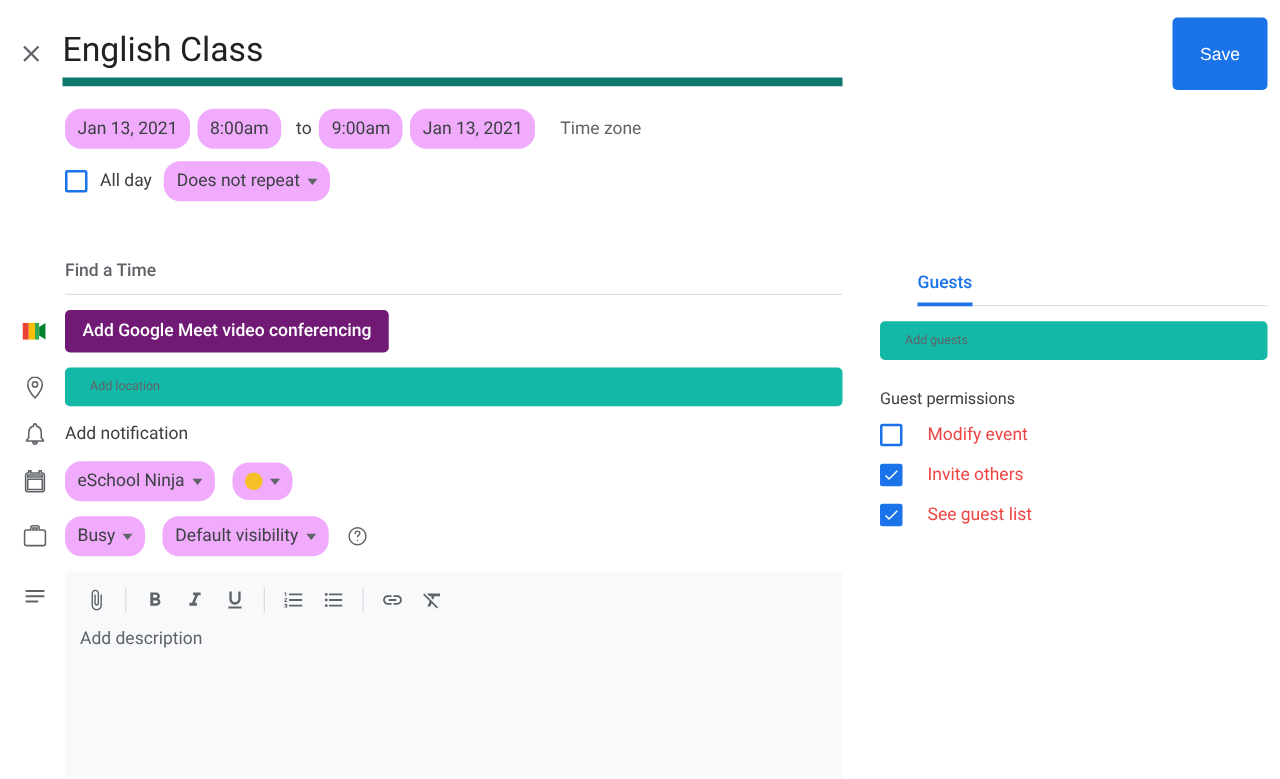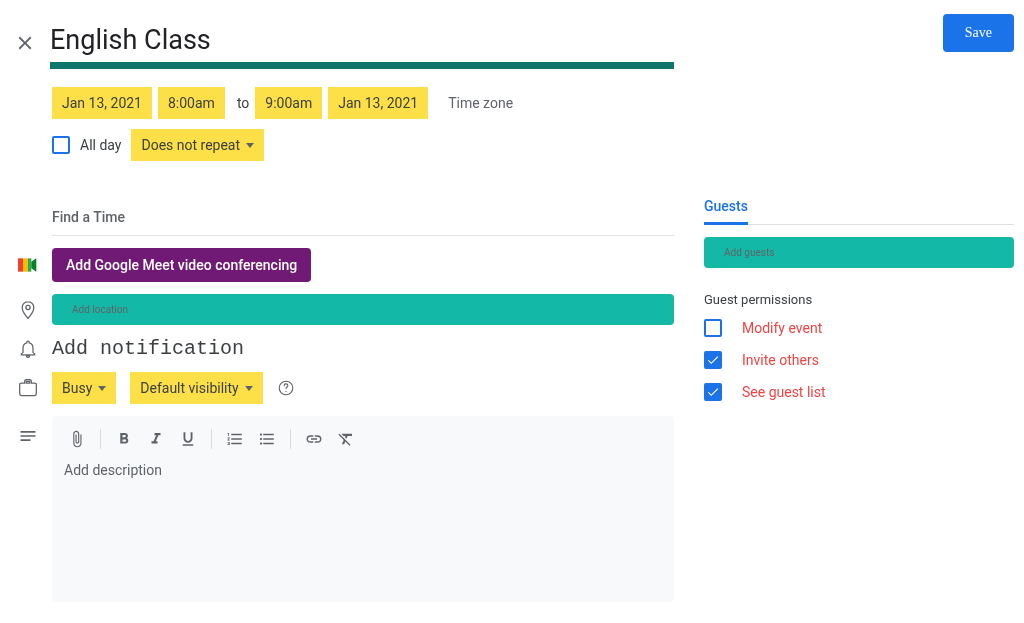--- a/index.html
+++ b/index.html
@@ -43,35 +43,35 @@
       border-bottom: 7px solid #0f766e;
       padding: 4px 0 6px 0;
       outline: none;
       font-family: inherit;
     }
     .save-btn {
       background: #1a73e8;
       color: #fff;
       border: none;
       border-radius: 4px;
-      padding: 11px 22px;
+      padding: 21px 22px;
       font-size: 14px;
       font-weight: 500;
       cursor: pointer;
-      font-family: Liberation Serif, serif;
+      font-family: Liberation Sans, sans-serif;
       margin-left: 36px;
     }
     .indent {
       margin-left: 42px;
     }
     .chip {
       display: inline-flex;
       align-items: center;
-      background: #fde047;
-      border-radius: 0;
+      background: #f0abfc;
+      border-radius: 13px;
       padding: 8px 10px;
       font-size: 14px;
       color: #3c4043;
       cursor: pointer;
       margin-right: 6px;
     }
     .chip .arrow-down {
       margin-left: 6px;
     }
     .to-text {
@@ -166,23 +166,22 @@
       border-radius: 4px;
       padding: 10px 20px;
       font-size: 10px;
       color: #3c4043;
       outline: none;
       font-family: inherit;
     }
     .input-grey::placeholder { color: #5f6368; }
     .text-link {
       color: #3c4043;
-      font-size: 20px;
-      cursor: pointer;
-      font-family: Liberation Mono, monospace;
+      font-size: 14px;
+      cursor: pointer;
     }
     .color-swatch {
       width: 14px;
       height: 14px;
       border-radius: 50%;
       display: inline-block;
     }
     .chip-group {
       display: flex;
       gap: 8px;
@@ -221,21 +220,21 @@
       height: 20px;
       background: #dadce0;
       margin: 0 6px;
     }
     .editor-body {
       padding: 0 12px 12px 12px;
       min-height: 140px;
       color: #5f6368;
       font-size: 14px;
     }
-    .right .tabs { margin-top: 0; }
+    .right .tabs { margin-top: 0; margin-left: 30px; }
     .perm-title {
       font-size: 13px;
       color: #3c4043;
       margin-top: 24px;
       margin-bottom: 12px;
     }
     .perm-row {
       display: flex;
       align-items: center;
       gap: 20px;
@@ -317,20 +316,37 @@
 
       <div class="field-row">
         <div class="field-icon">
           <svg viewBox="0 0 24 24">
               <path d="M12 22c1.1 0 2-.9 2-2h-4c0 1.1.89 2 2 2zm6-6v-5c0-3.07-1.64-5.64-4.5-6.32V4c0-.83-.67-1.5-1.5-1.5s-1.5.67-1.5 1.5v.68C7.63 5.36 6 7.92 6 11v5l-2 2v1h16v-1l-2-2z" fill="none" stroke="#5f6368" stroke-width="1.5"></path>
             </svg>
         </div>
         <span class="text-link">Add notification</span>
       </div>
 
+      <div class="field-row">
+        <div class="field-icon">
+          <svg viewBox="0 0 24 24">
+              <path d="M19 4h-1V2h-2v2H8V2H6v2H5c-1.11 0-1.99.9-1.99 2L3 20c0 1.1.89 2 2 2h14c1.1 0 2-.9 2-2V6c0-1.1-.9-2-2-2zm0 16H5V10h14v10zM5 8V6h14v2H5z" fill="none" stroke="#5f6368" stroke-width="1.5"></path>
+            </svg>
+        </div>
+        <div class="chip-group">
+          <span class="chip">
+            <span>eSchool Ninja</span>
+            <span class="arrow-down"></span>
+          </span>
+          <span class="chip">
+            <span class="color-swatch" id="color-swatch" style="background: rgb(246, 191, 38);"></span>
+            <span class="arrow-down"></span>
+          </span>
+        </div>
+      </div>
 
       <div class="field-row">
         <div class="field-icon">
           <svg viewBox="0 0 24 24">
               <path d="M20 6h-4V4c0-1.11-.89-2-2-2h-4c-1.11 0-2 .89-2 2v2H4c-1.11 0-1.99.89-1.99 2L2 19c0 1.11.89 2 2 2h16c1.11 0 2-.89 2-2V8c0-1.11-.89-2-2-2zm-6 0h-4V4h4v2z" fill="none" stroke="#5f6368" stroke-width="1.5"></path>
             </svg>
         </div>
         <div class="chip-group">
           <span class="chip">
             <span>Busy</span>

